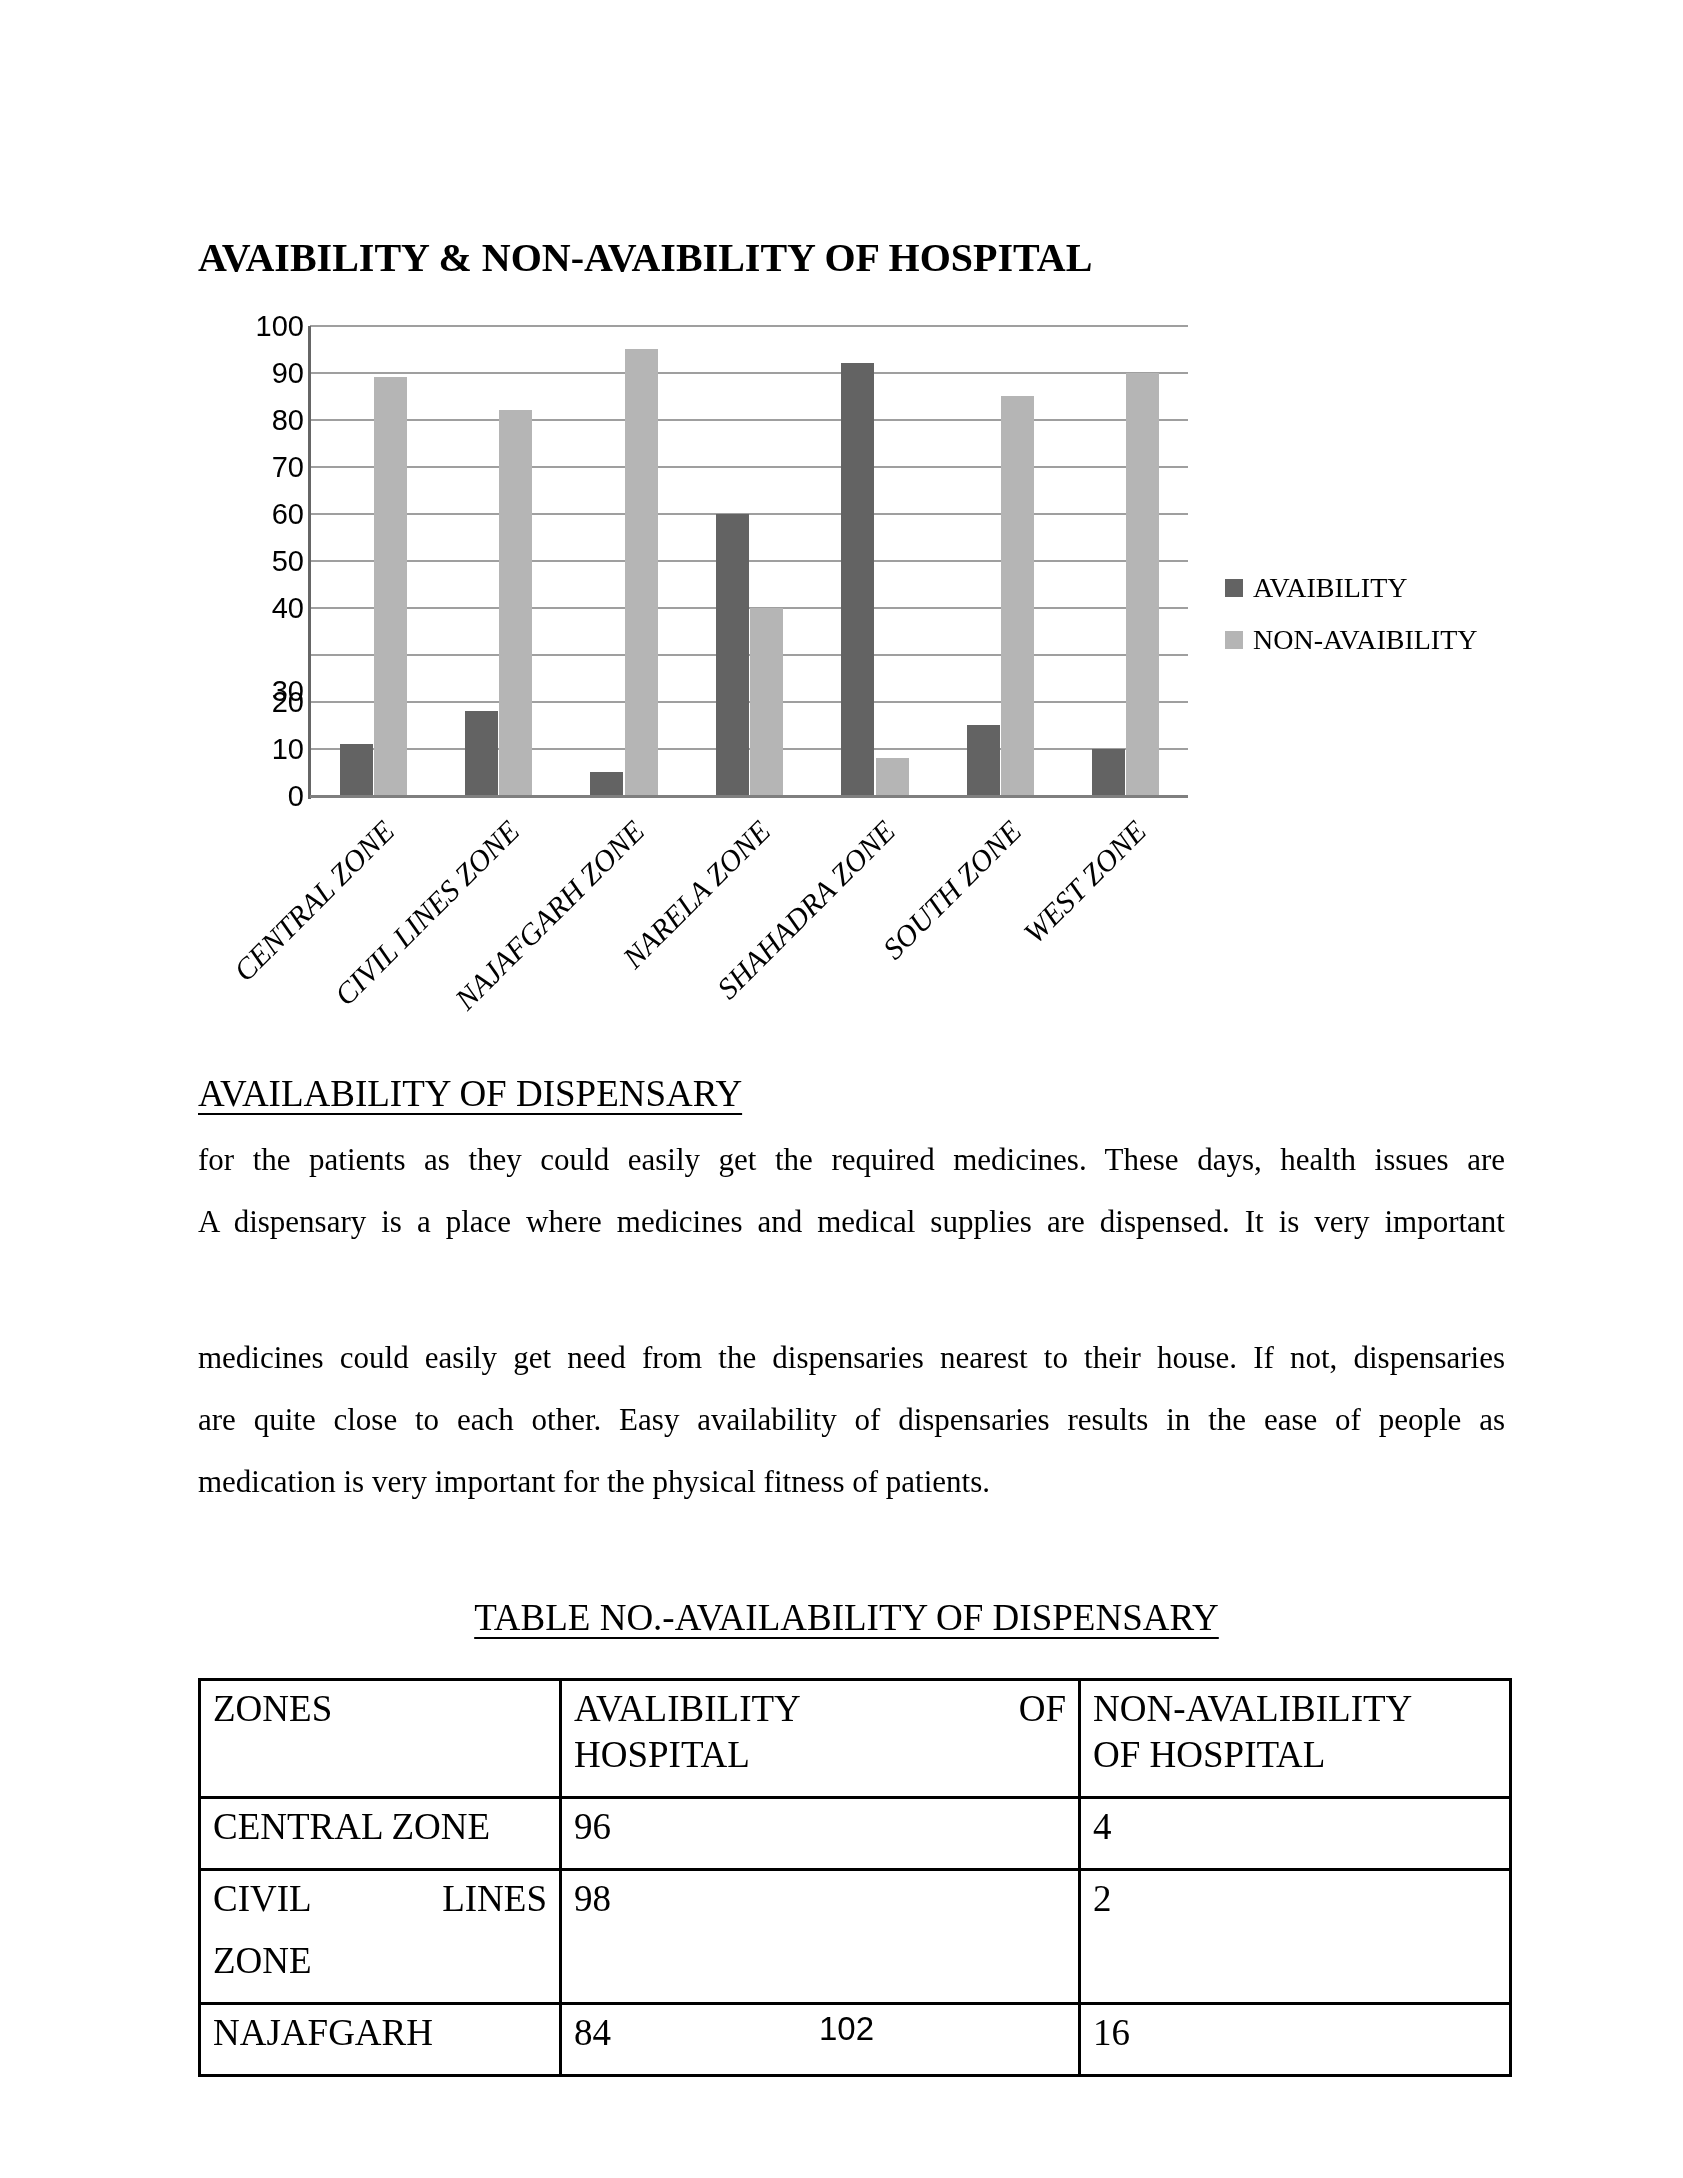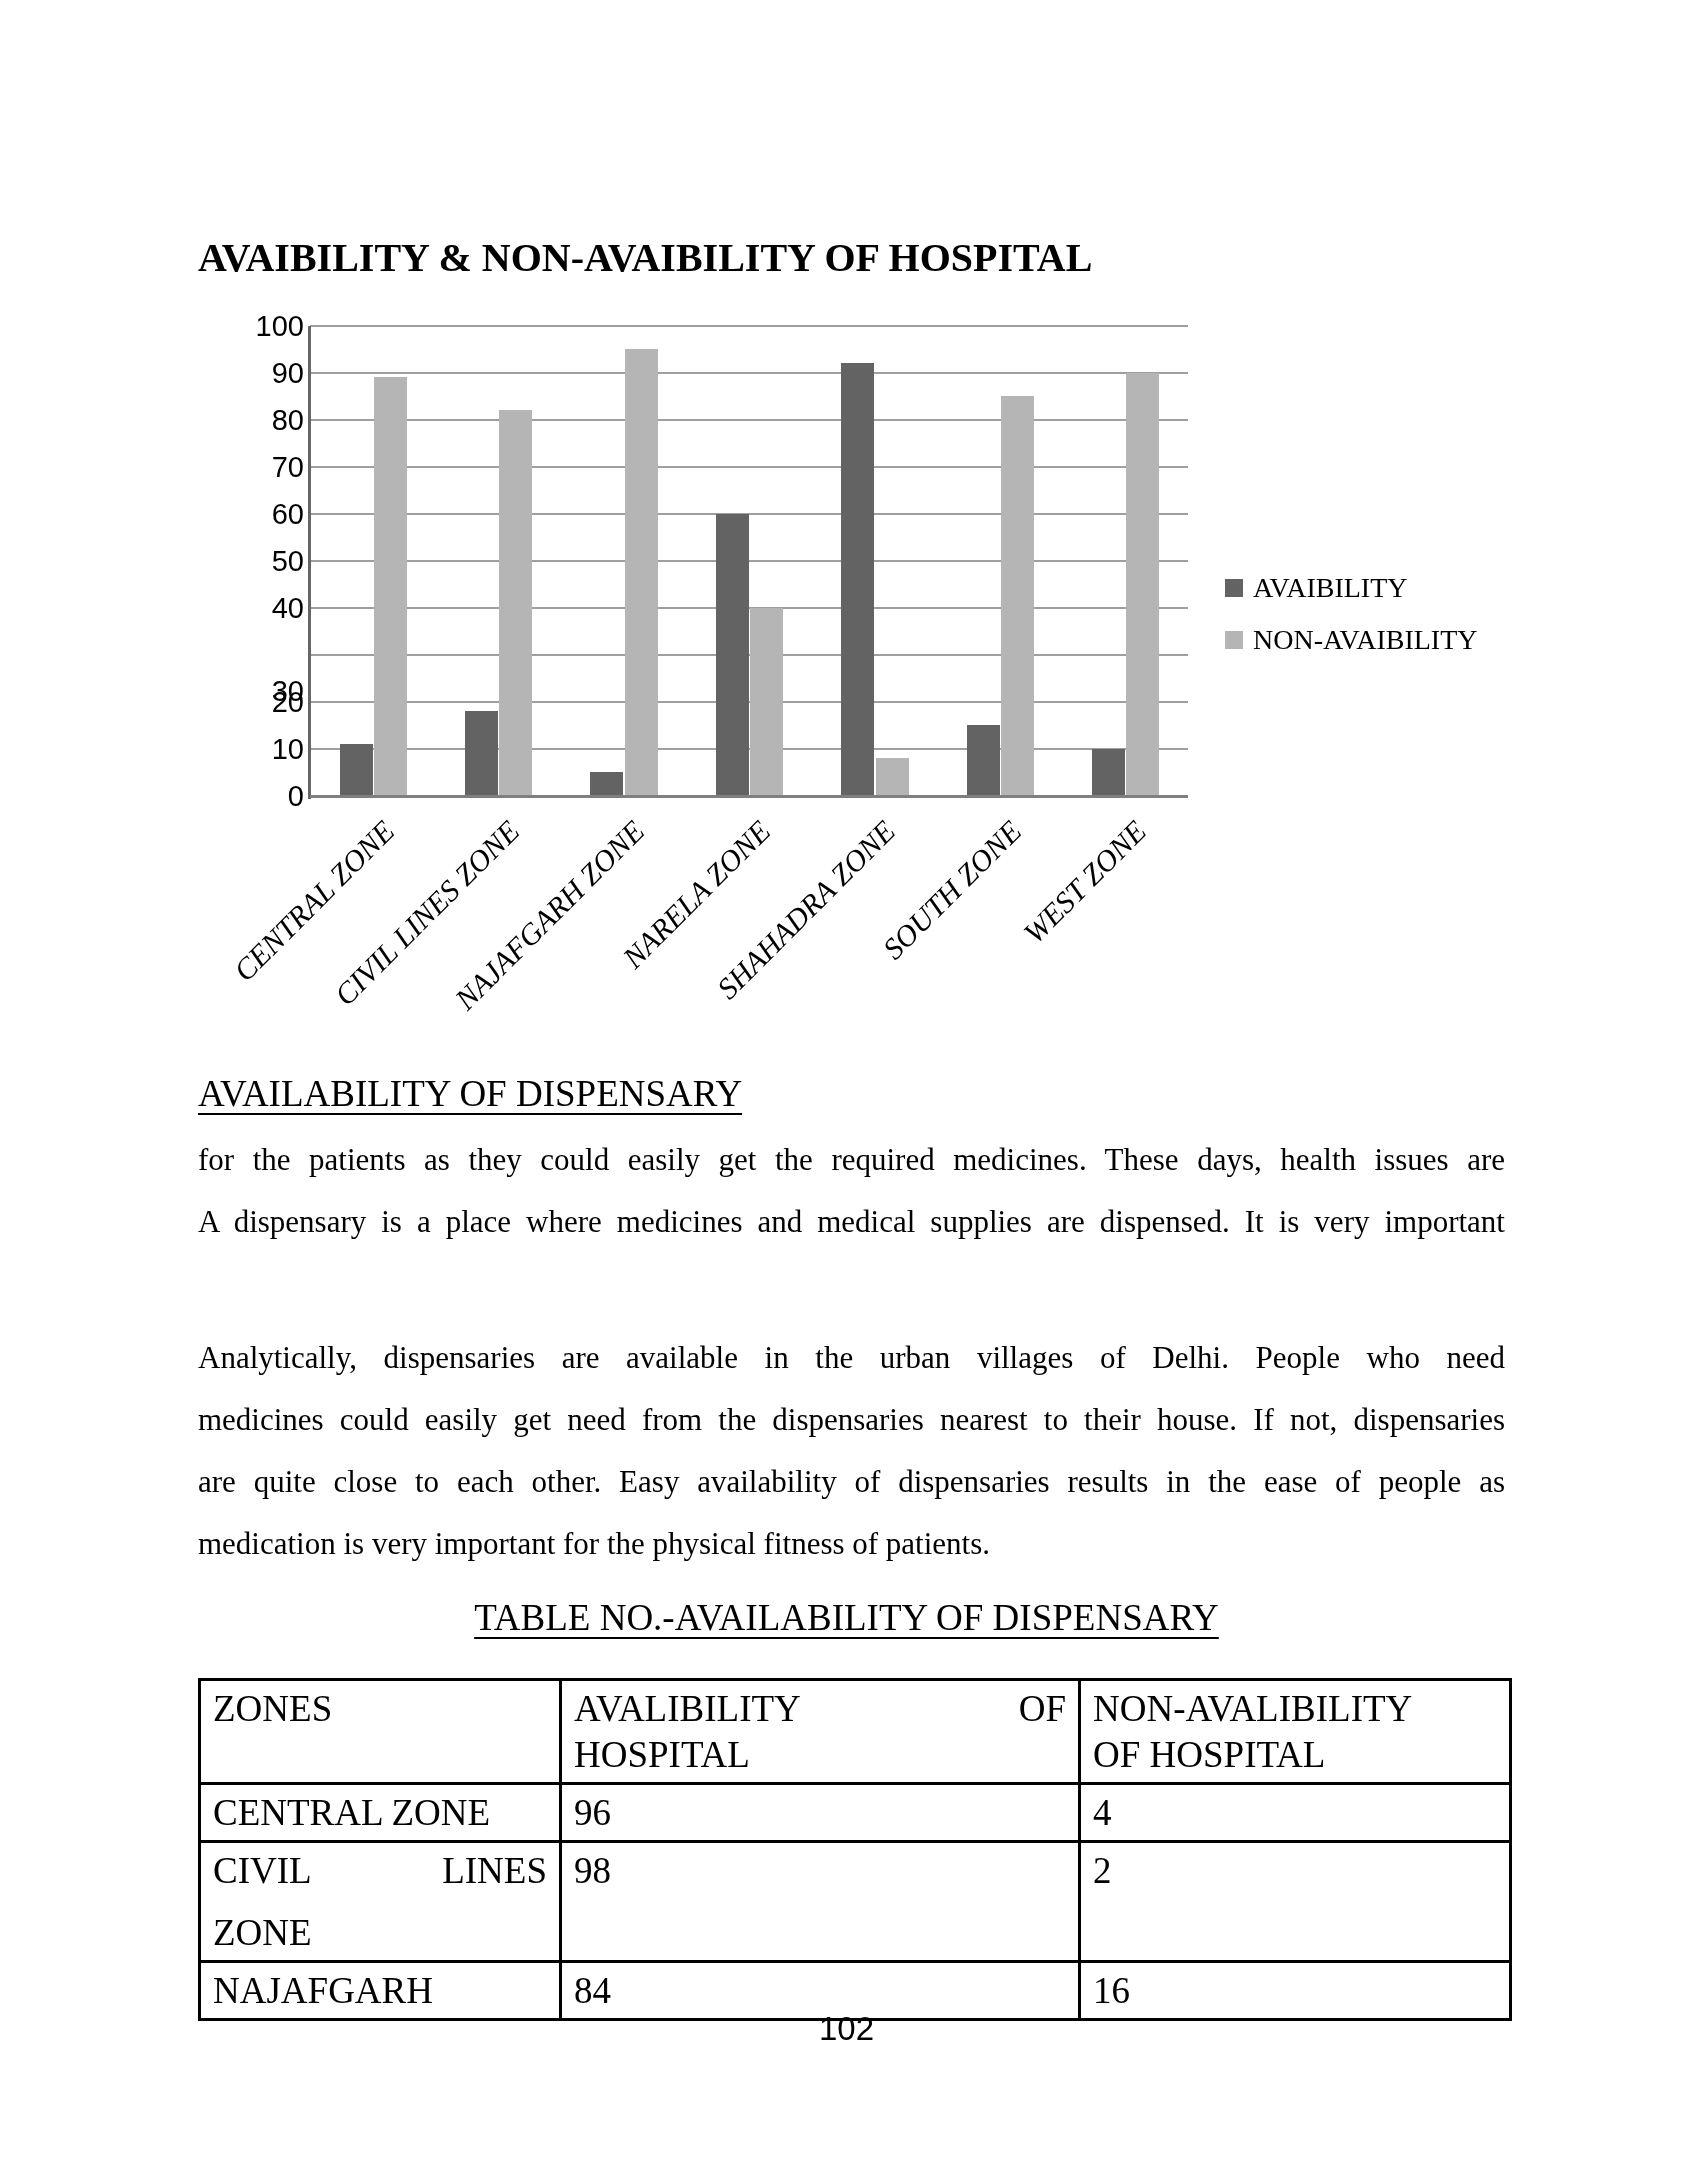--- a/index.html
+++ b/index.html
@@ -82,21 +82,21 @@
     position: absolute;
     left: 198px; top: 1678px;
     width: 1311px;
     border-collapse: collapse;
     table-layout: fixed;
     font-size: 37px;
   }
   .dtable td {
     border: 3px solid #000000;
     vertical-align: top;
-    padding: 5px 12px 4px 12px;
+    padding: 5px 12px 18px 12px;
     overflow: hidden;
   }
   .dtable .cl { line-height: 46px; }
   .dtable .just { text-align: justify; text-align-last: justify; }
   .row-h td { height: 99px; }
   .row-1 td { height: 52px; }
   .row-2 td { height: 101px; }
   .row-3 td { height: 52px; }
 
   .page-number {
@@ -173,21 +173,20 @@
   </section>
 
   <div class="heading">AVAILABILITY OF DISPENSARY</div>
 
   <div class="para" id="para1">
     <div class="pline">for the patients as they could easily get the required medicines. These days, health issues are</div>
     <div class="pline">A dispensary is a place where medicines and medical supplies are dispensed. It is very important</div>
   </div>
 
   <div class="para" id="para2">
-    <div class="pline">Analytically, dispensaries are available in the urban villages of Delhi. People who need</div>
     <div class="pline">medicines could easily get need from the dispensaries nearest to their house. If not, dispensaries</div>
     <div class="pline">are quite close to each other. Easy availability of dispensaries results in the ease of people as</div>
     <div class="pline last">medication is very important for the physical fitness of patients.</div>
   </div>
 
   <div class="table-title">TABLE NO.-AVAILABILITY OF DISPENSARY</div>
 
   <table class="dtable">
     <colgroup>
         <col style="width:361px">

